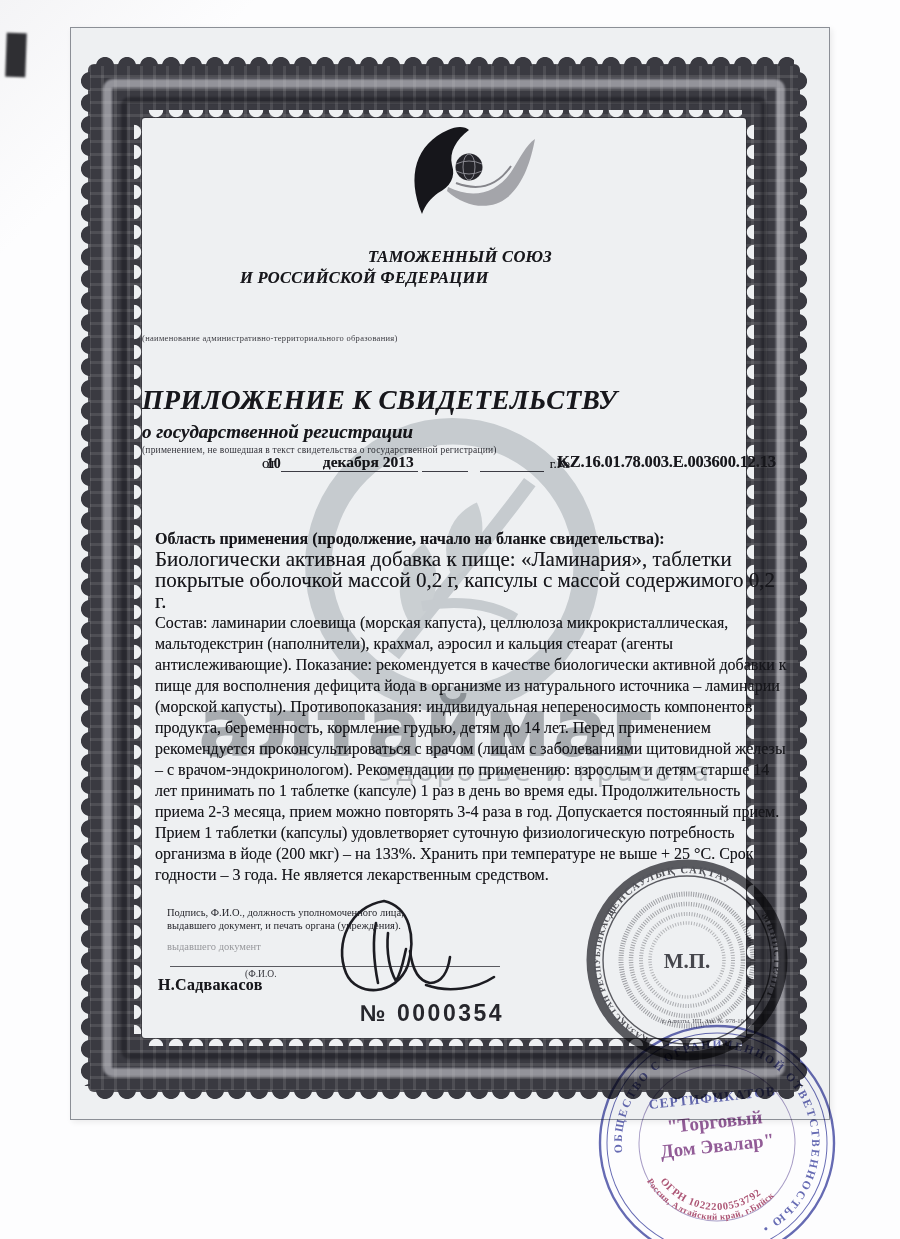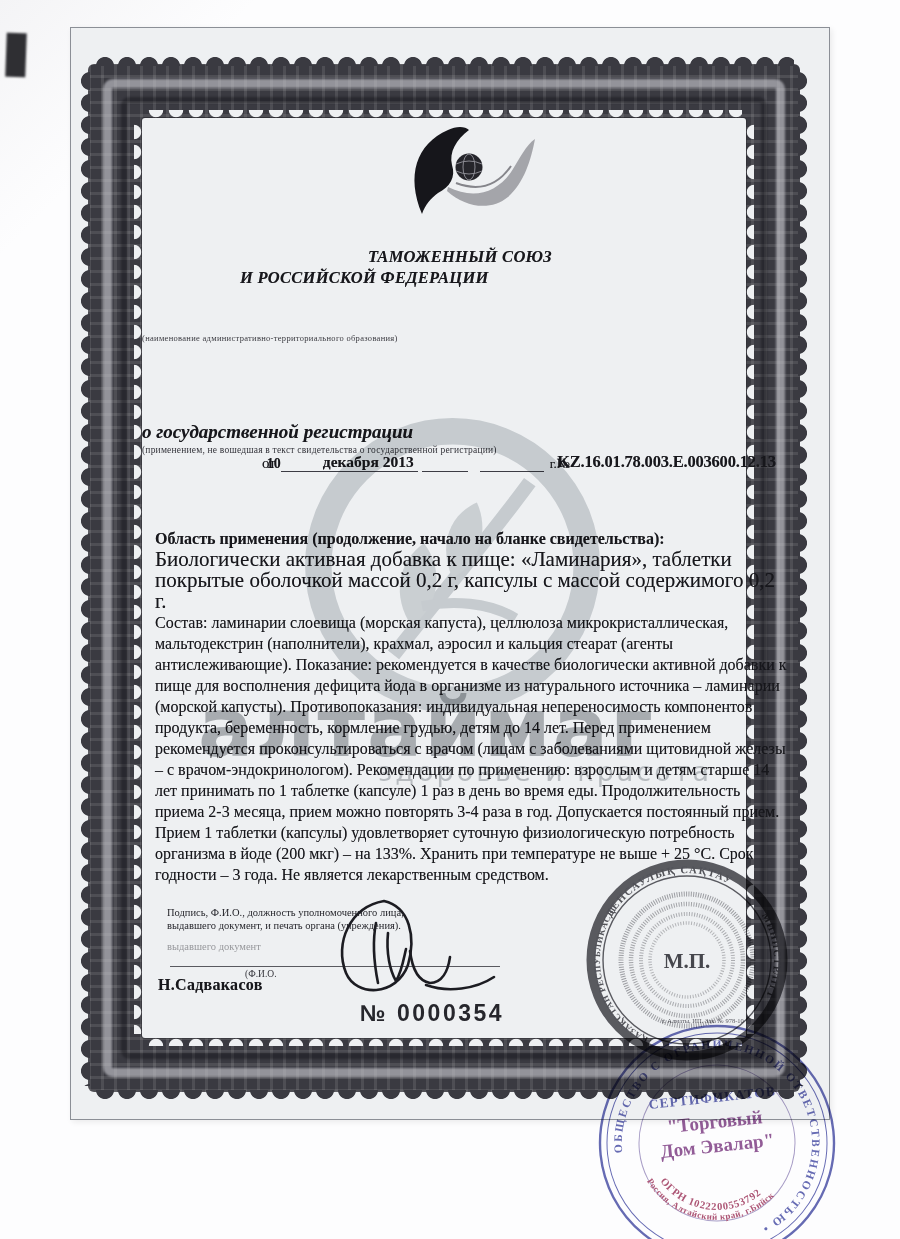--- a/index.html
+++ b/index.html
@@ -131,20 +131,21 @@
     <path d="M66,40 q13,-6 26,0 M66,47 q13,6 26,0" stroke="#8a8a92" stroke-width="1" fill="none"></path>
   </svg>
 
   <div class="abs org-block ink">
     <div class="org-line1">ТАМОЖЕННЫЙ СОЮЗ</div>
     <div>И РОССИЙСКОЙ ФЕДЕРАЦИИ</div>
   </div>
 
   <div class="abs centered-col form-caption">(наименование административно-территориального образования)</div>
 
+  <div class="abs centered-col title-main ink">ПРИЛОЖЕНИЕ К СВИДЕТЕЛЬСТВУ</div>
   <div class="abs centered-col title-sub ink">о государственной регистрации</div>
 
   <div class="abs date-row ink">
     <span class="date-prefix">от</span>
     <span class="date-day">10</span>
     <span class="blank b1"></span>
     <span class="date-my">декабря 2013</span>
     <span class="blank b2"></span>
     <span class="blank b3"></span>
     <span class="date-g">г.</span>

